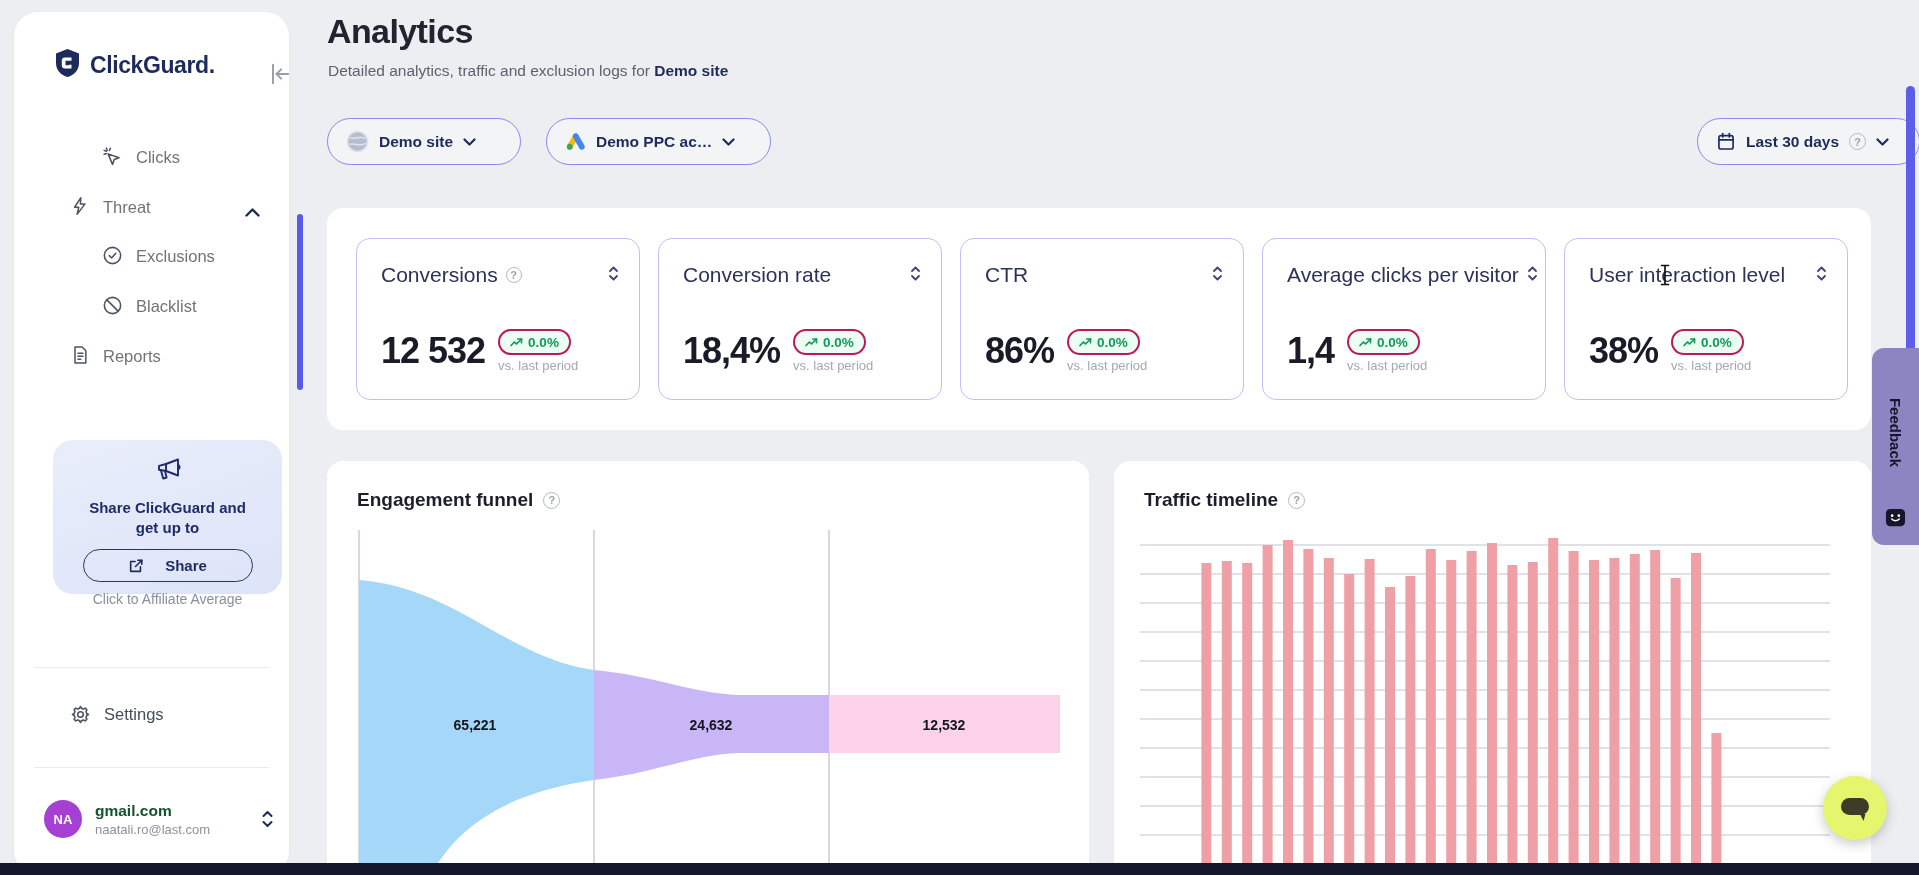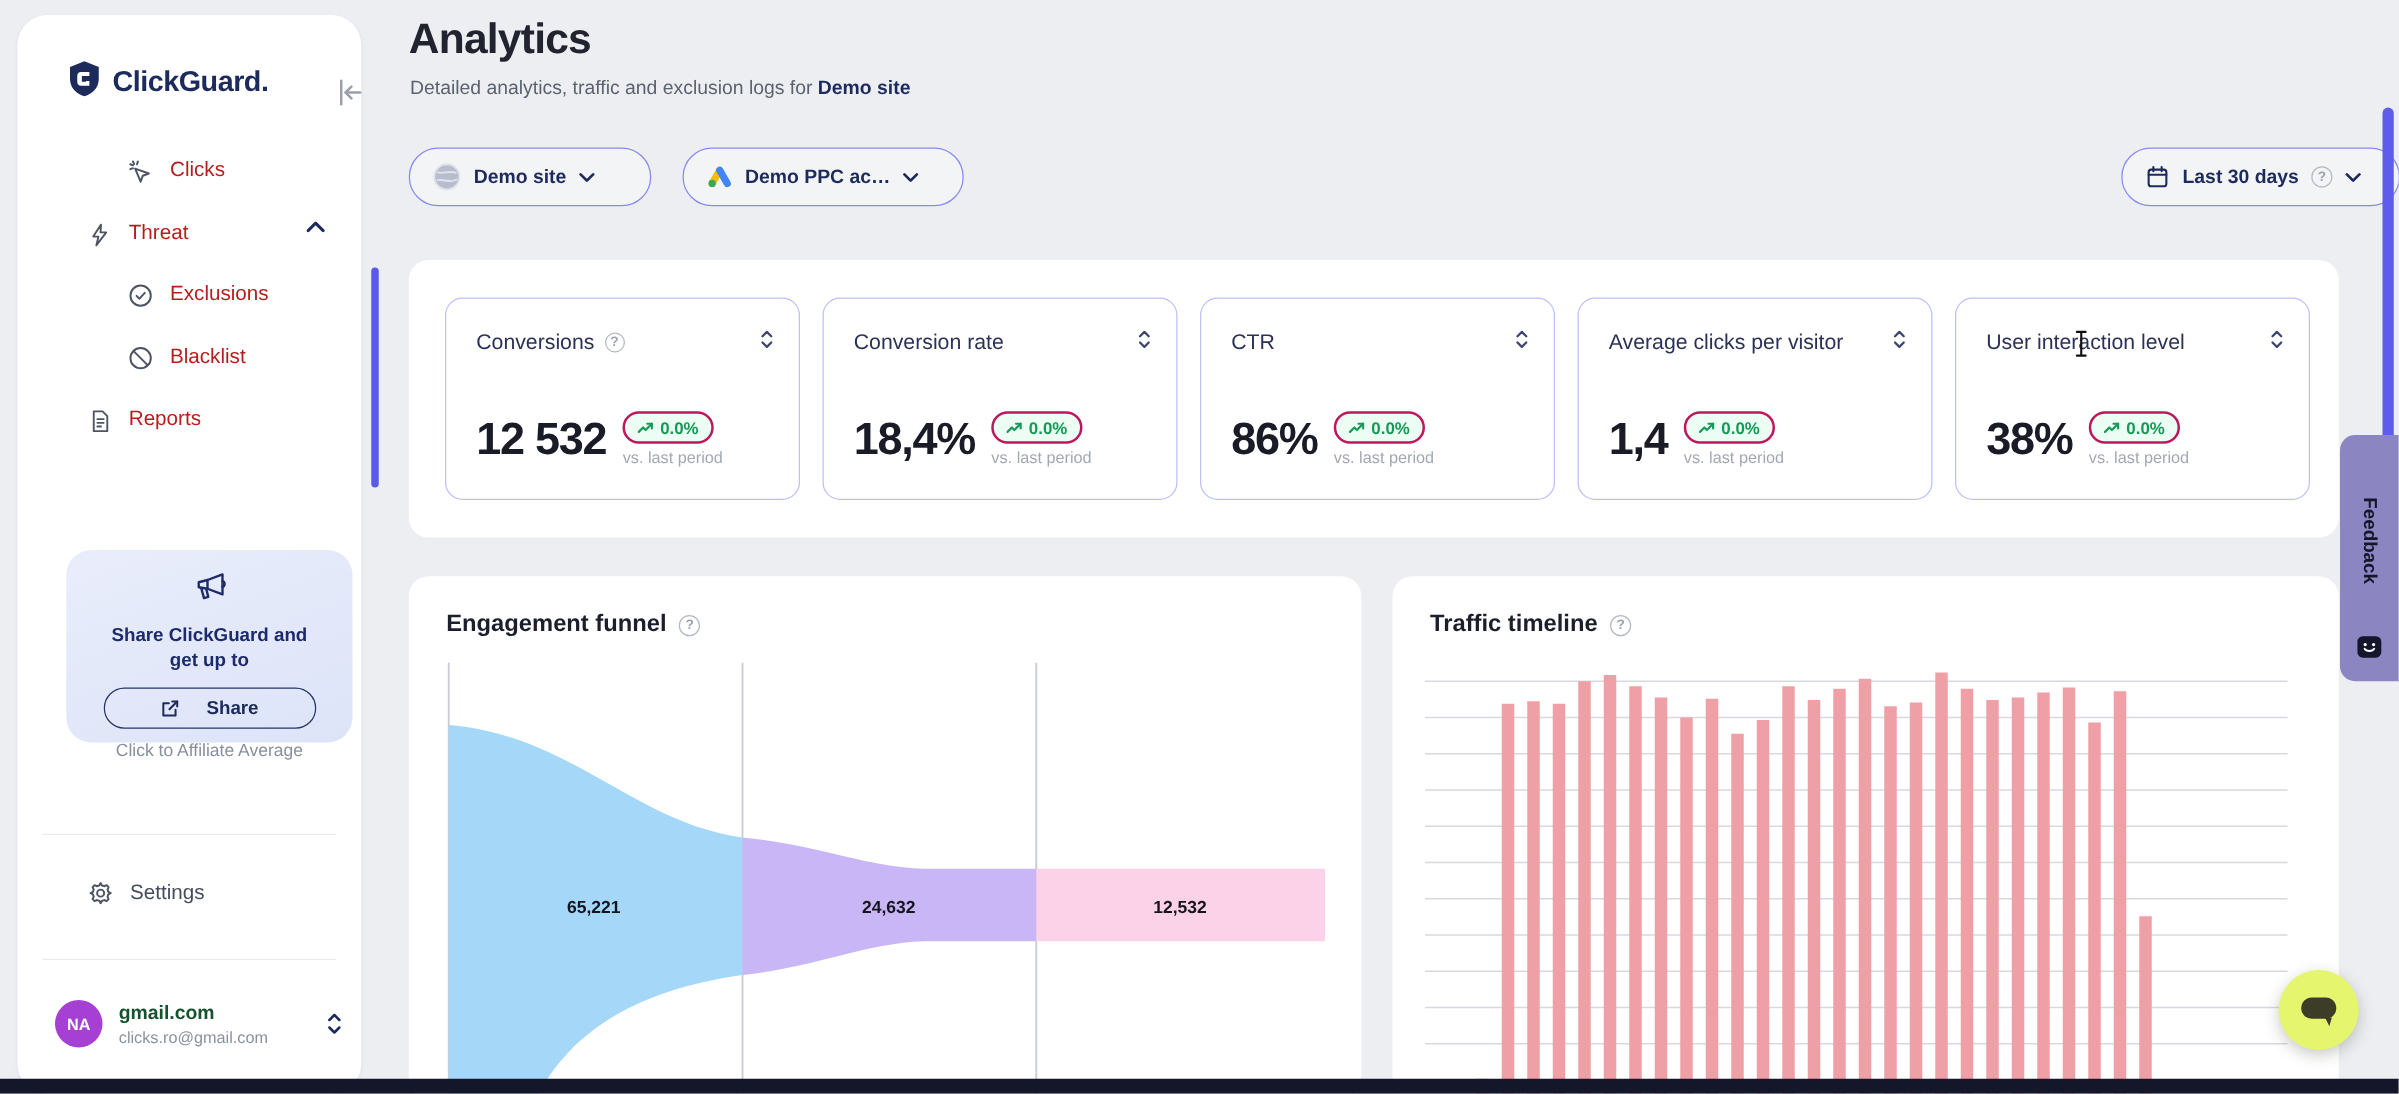--- a/index.html
+++ b/index.html
@@ -6,21 +6,21 @@
   html,body { width:1919px; height:875px; }
   body { font-family:"Liberation Sans", sans-serif; background:#edeef2; overflow:hidden; position:relative; }
   .stage { position:absolute; inset:0; width:1919px; height:875px; }
 
   
   .sidebar { position:absolute; left:14px; top:12px; width:275px; height:863px; background:#fff; border-radius:24px; box-shadow:0 1px 3px rgba(25,30,60,.05); }
   .logo-row { position:absolute; left:40px; top:36px; display:flex; align-items:center; gap:9px; }
   .logo-text { font-size:23px; font-weight:bold; color:#1d2b5c; letter-spacing:-0.4px; }
   .collapse-btn { position:absolute; left:252px; top:48px; width:28px; height:28px; cursor:pointer; }
 
-  .nav-item { position:absolute; display:flex; align-items:flex-start; gap:13px; height:40px; cursor:pointer; color:#b91c1c; font-size:16.5px; }
+  .nav-item { position:absolute; display:flex; align-items:flex-end; gap:13px; height:40px; cursor:pointer; color:#737373; font-size:16.5px; }
   .nav-item .lbl { white-space:nowrap; }
   .nav-sub { left:88px; }
   .nav-top { left:56px; }
   .active-indicator { position:absolute; left:283px; top:202px; width:6px; height:176px; background:#5a5ae8; border-radius:4px; }
 
   .promo { position:absolute; left:39px; top:428px; width:229px; height:154px; border-radius:20px;
            background:linear-gradient(160deg,#e9edfb 0%,#dde4f8 100%); text-align:center; color:#1d2b6b; }
   .promo-line { font-size:15px; font-weight:600; line-height:20px; }
   .promo-amount { font-size:27px; font-weight:bold; letter-spacing:-0.5px; margin-top:9px; }
   .share-btn { margin:11px auto 0; width:170px; height:33px; border:1.5px solid #273468; border-radius:17px;
@@ -45,21 +45,21 @@
 
   .pill { position:absolute; top:118px; height:47px; border:1px solid #8789f3; border-radius:24px; display:flex; align-items:center; gap:10px;
           padding:0 18px; font-size:15.5px; font-weight:600; color:#1d2b5c; cursor:pointer; background:rgba(255,255,255,.35); }
   .qmark { width:17px; height:17px; border:1px solid #b4bac4; border-radius:50%; color:#9ba1ad; font-size:11px; font-weight:bold;
            display:inline-flex; align-items:center; justify-content:center; flex:none; }
 
   
   .kpi-panel { position:absolute; left:327px; top:208px; width:1544px; height:222px; background:#fff; border-radius:16px; }
   .kpi-card { position:absolute; top:30px; width:284px; height:162px; border:1.5px solid #bfbffa; border-radius:14px; background:#fff; }
   .kpi-title-row { position:absolute; left:24px; right:20px; top:24px; display:flex; align-items:center; gap:8px; }
-  .kpi-title { font-size:17px; color:#2c3257; font-weight:400; white-space:nowrap; }
+  .kpi-title { font-size:21px; color:#2c3257; font-weight:400; white-space:nowrap; }
   .kpi-sort { margin-left:auto; cursor:pointer; }
   .kpi-body { position:absolute; left:24px; bottom:26px; display:flex; align-items:center; gap:13px; }
   .kpi-value { font-size:36px; font-weight:bold; color:#191c26; letter-spacing:-1px; }
   .badge { display:inline-flex; align-items:center; gap:5px; height:26px; padding:0 10px; border:2px solid #be185d; background:#ecfdf3;
            border-radius:14px; color:#149a57; font-size:13.5px; font-weight:600; }
   .kpi-caption { font-size:13px; color:#a2a8b3; margin-top:3px; }
 
   
   .chart-card { position:absolute; top:461px; background:#fff; border-radius:16px; height:420px; }
   .funnel-card { left:327px; width:762px; }
@@ -186,21 +186,21 @@
         </svg>
       <span class="lbl">Settings</span>
     </div>
 
     <div class="divider" style="top:755px;"></div>
 
     <div class="user-row">
       <div class="avatar">NA</div>
       <div class="user-texts">
         <div class="user-name">gmail.com</div>
-        <div class="user-email">clicks.ro@gmail.com</div>
+        <div class="user-email">naatali.ro@last.com</div>
       </div>
       <svg width="13" height="20" viewBox="0 0 13 20" fill="none" stroke="#1d2b5c" stroke-width="2" stroke-linecap="round" stroke-linejoin="round">
           <path d="M2.5 7 L6.5 3 L10.5 7"></path>
           <path d="M2.5 13 L6.5 17 L10.5 13"></path>
         </svg>
     </div>
   </div>
 
   <div class="page-title">Analytics</div>
   <div class="page-sub"><span>Detailed analytics, traffic and exclusion logs for </span><b>Demo site</b></div>

